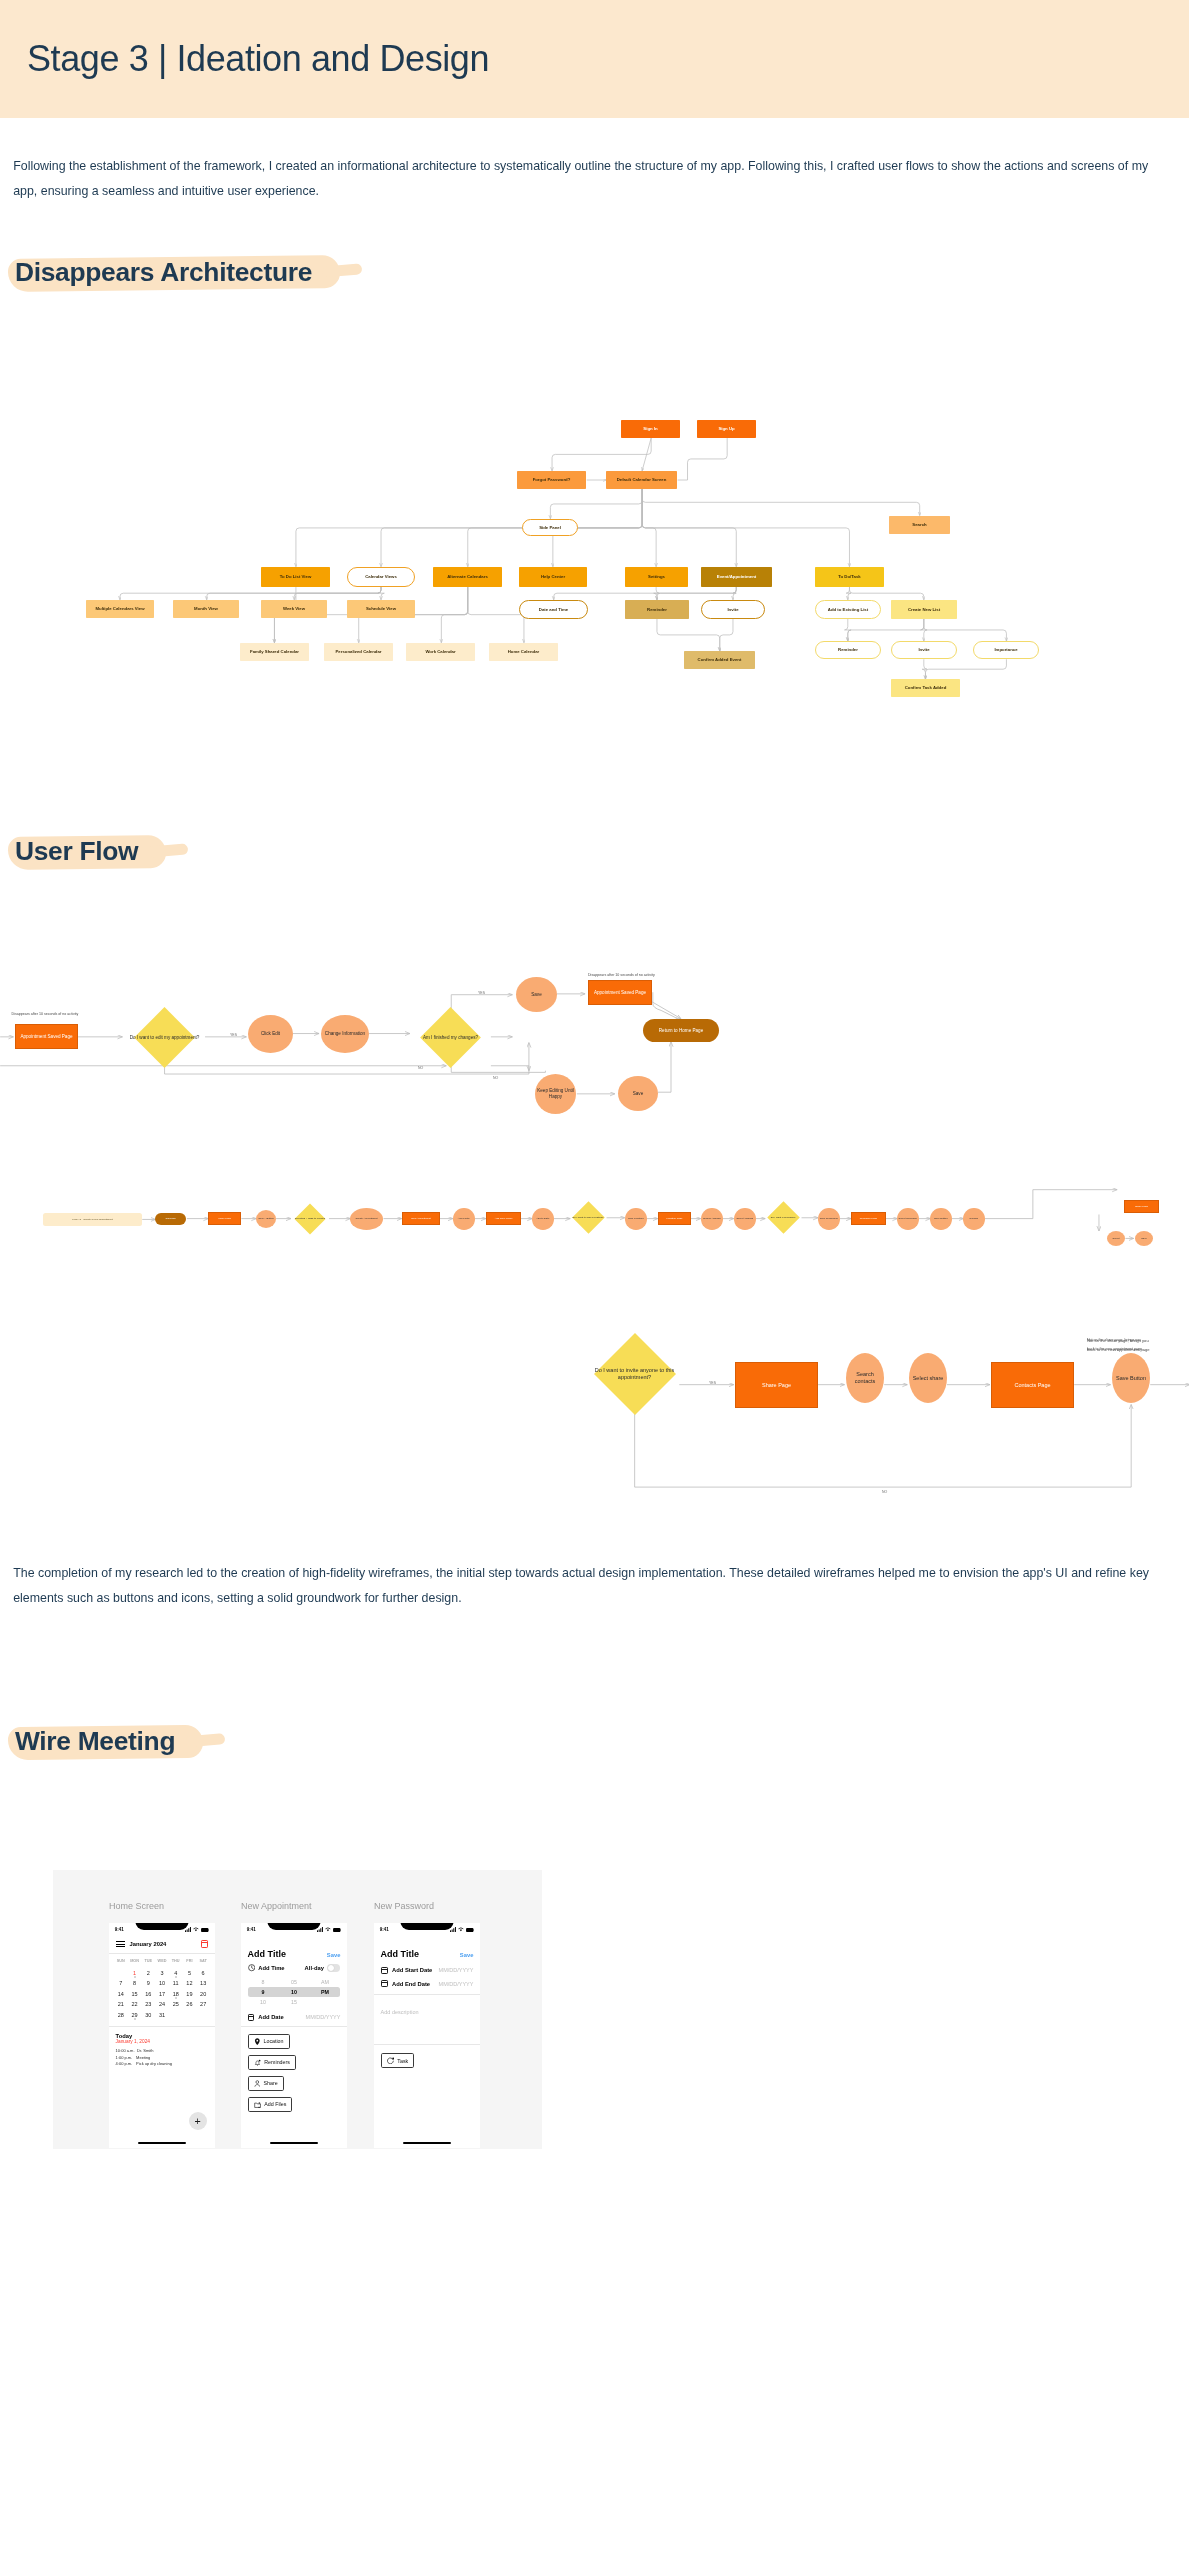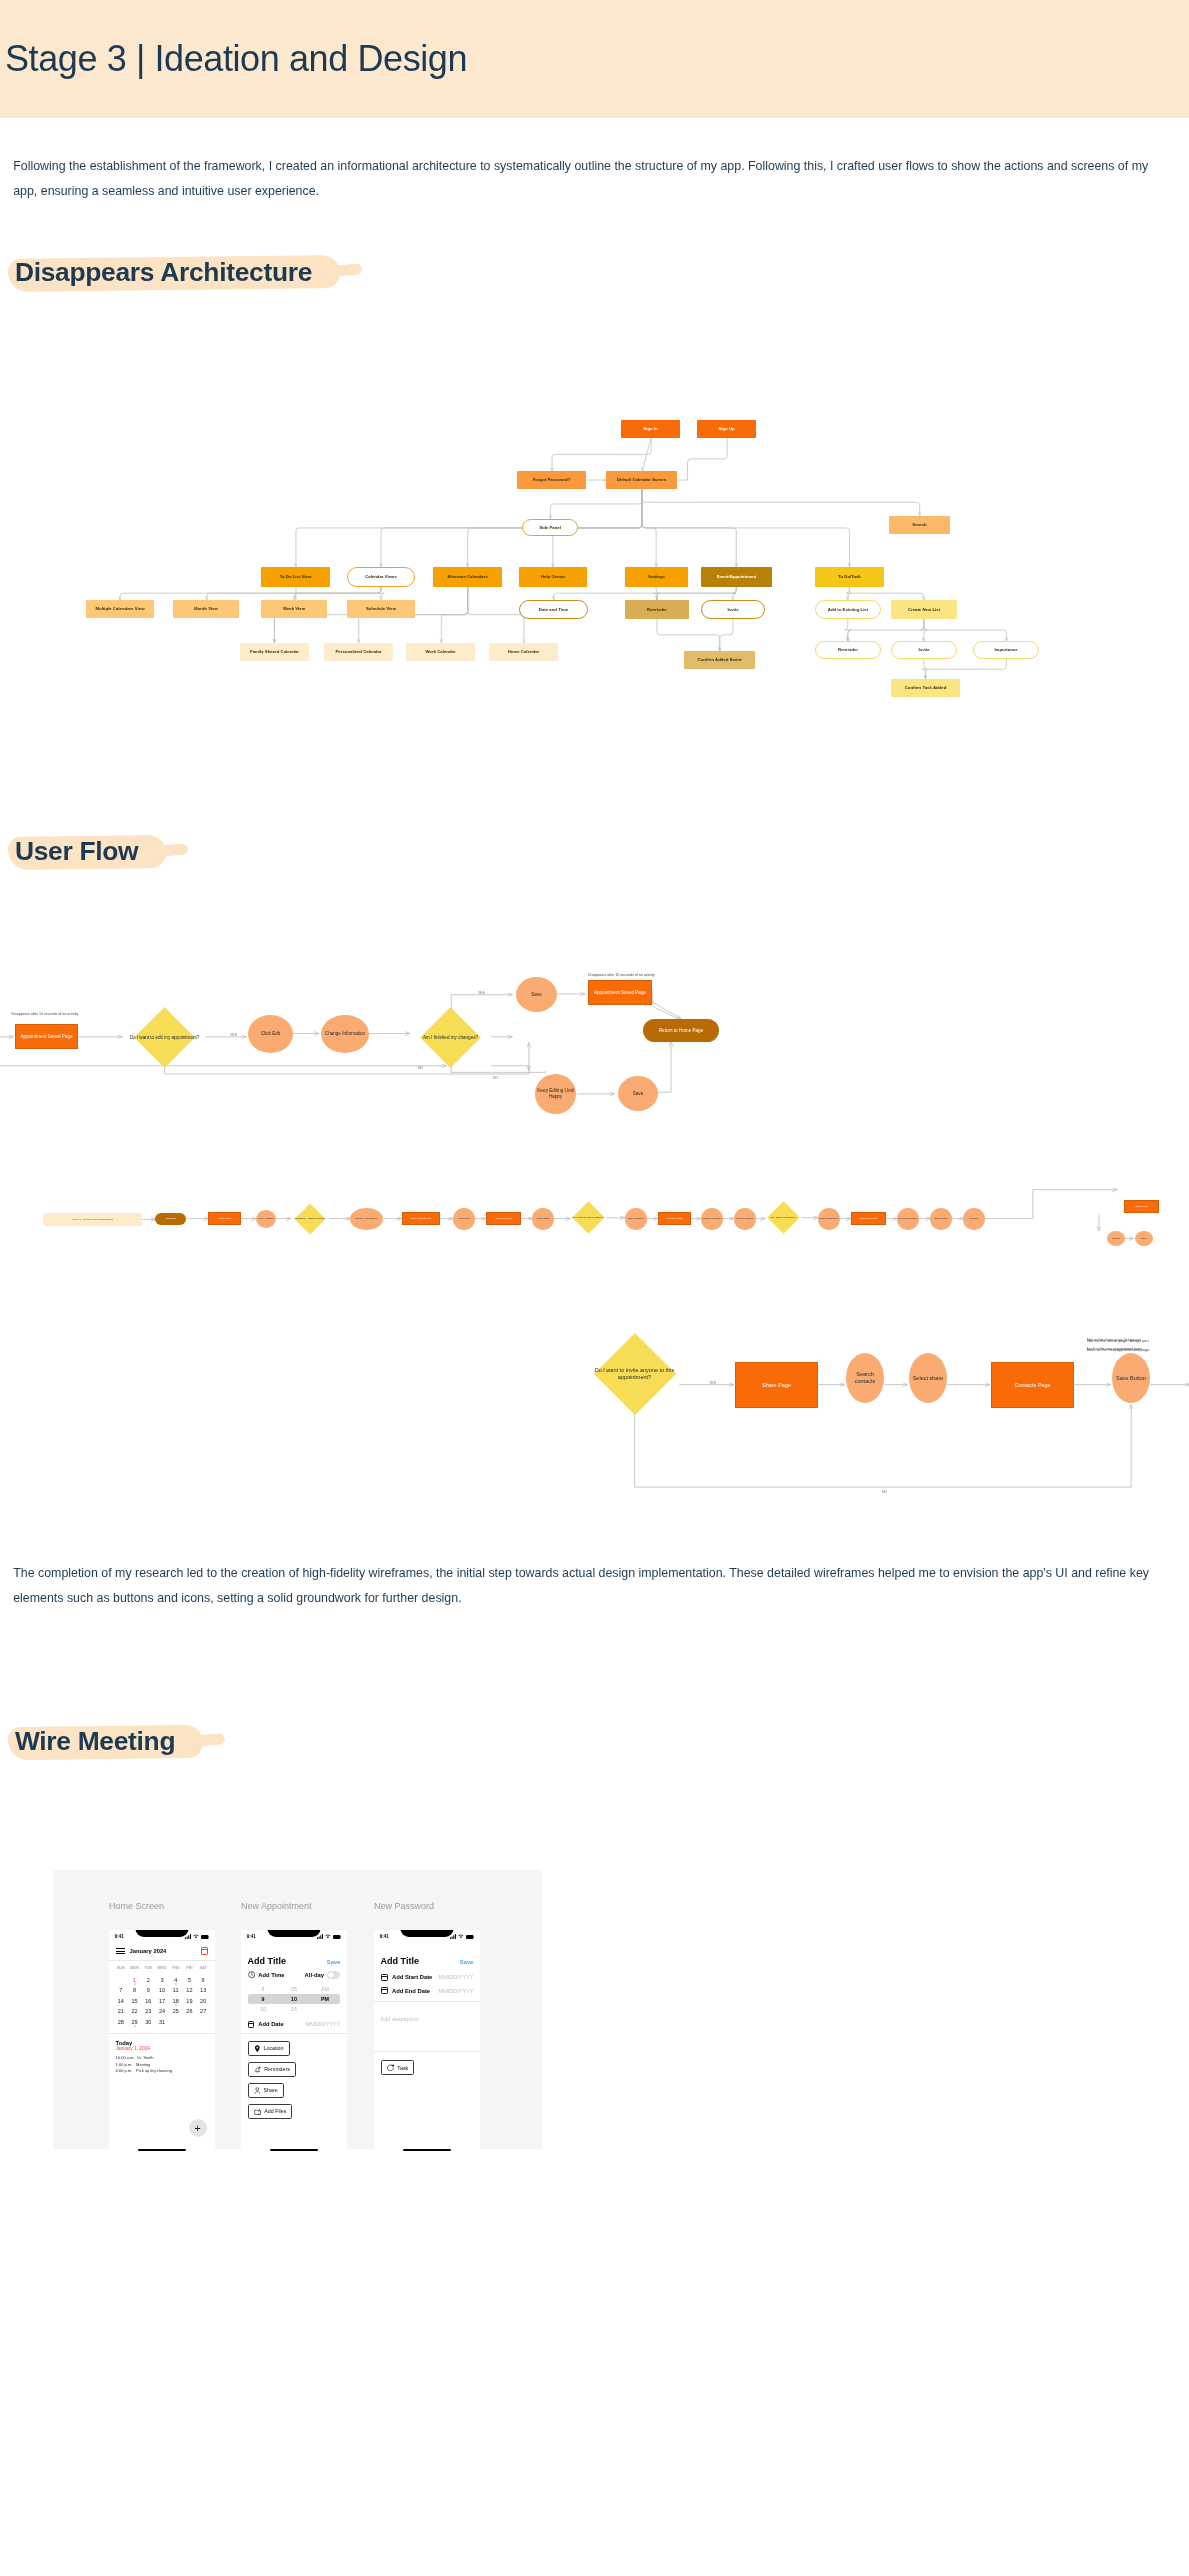--- a/index.html
+++ b/index.html
@@ -9,21 +9,21 @@
     font-family: "Liberation Sans", sans-serif;
     color: #1e3a52;
   }
   body { width: 1190px; height: 2576px; position: relative; overflow: hidden; }
 
   
   .banner {
     width: 1190px; height: 118px;
     background: #fce8ce;
     display: flex; align-items: center;
-    padding-left: 5px;
+    padding-left: 27px;
   }
   .banner h1 {
     font-size: 36px;
     font-weight: 400;
     letter-spacing: -0.4px;
     color: #1e3a52;
   }
 
   
   .para {
@@ -105,21 +105,21 @@
   .wf-section {
     position: absolute;
     left: 53px; top: 1870px;
     width: 489px; height: 279px;
     background: #f5f5f5;
   }
   .wf-col { position:absolute; top:31px; width:106px; }
   .wf-title {
     font-family: "Liberation Sans", sans-serif;
     font-size: 9px; color: #9b9b9b; font-weight: 400;
-    margin-bottom: 19px; white-space: nowrap;
+    margin-bottom: 12px; white-space: nowrap;
   }
   .phone {
     width:106px; height:225px; background:#fff; position:relative;
     overflow:hidden; font-family:"Liberation Sans", sans-serif;
   }
   .notch {
     position:absolute; left:50%; transform:translateX(-50%);
     top:-5.8px; width:53px; height:12.4px; background:#000;
     border-radius: 0 0 8.3px 8.3px;
   }

